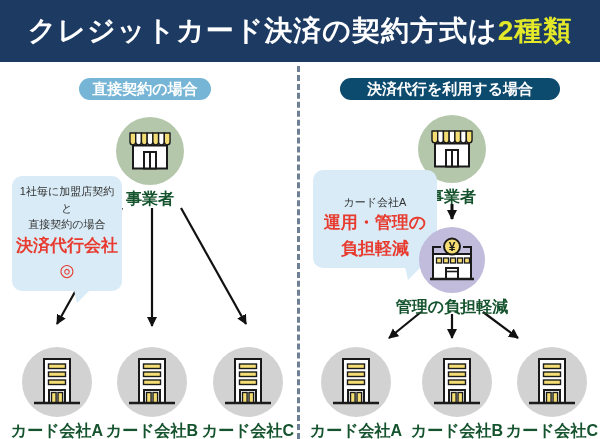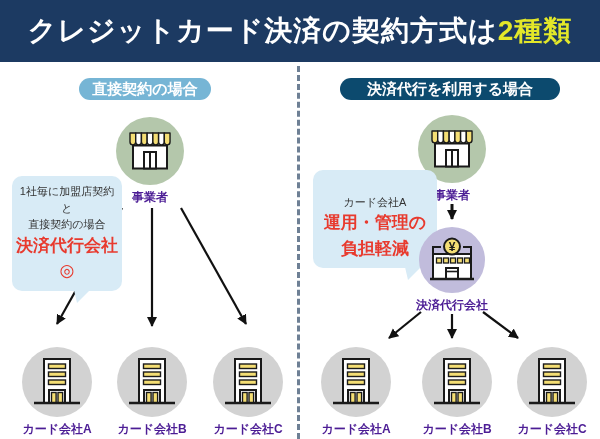--- a/index.html
+++ b/index.html
@@ -34,21 +34,21 @@
     box-sizing:border-box;padding:0 10px;
   }
   .badge-left{left:79px;width:132px;background:#76b5d5;}
   .badge-right{left:340px;width:220px;background:#0c4a6e;}
 
   
   .node{
     position:absolute;width:100px;display:flex;flex-direction:column;align-items:center;
   }
   .node-label{
-    margin-top:4px;font-size:12px;font-weight:bold;color:#4c1d95;white-space:nowrap;
+    margin-top:4px;font-size:16px;font-weight:bold;color:#14532d;white-space:nowrap;
   }
   .circle{display:block;}
 
   
   .bubble{
     position:absolute;background:#d8ebf6;border-radius:10px;
     box-sizing:border-box;text-align:center;color:#333333;
     font-size:11px;line-height:1.5;padding:7px 4px;
   }
   .bubble .hl-red{color:#e83a2e;font-weight:bold;font-size:17px;}
@@ -213,21 +213,21 @@
         <rect x="31.5" y="31" width="5" height="5"></rect>
         <rect x="38.5" y="31" width="5" height="5"></rect>
         <rect x="45.5" y="31" width="5" height="5"></rect>
       </g>
       <rect x="27" y="41" width="12" height="11" fill="#ffffff" stroke="#1a1a1a" stroke-width="2"></rect>
       <line x1="27" y1="44.5" x2="39" y2="44.5" stroke="#1a1a1a" stroke-width="1.6"></line>
       <circle cx="33" cy="19.5" r="8" fill="#f4de74" stroke="#1a1a1a" stroke-width="2"></circle>
       <text x="33" y="24" text-anchor="middle" font-size="12" font-weight="bold" fill="#1a1a1a">¥</text>
       <line x1="11" y1="52" x2="55" y2="52" stroke="#1a1a1a" stroke-width="2.4"></line>
     </svg>
-    <div class="node-label">決済代行会社</div>
+    <div class="node-label">管理の負担軽減</div>
   </div>
 
   <div class="node" style="left:306px;top:347px;">
     <svg class="circle" width="70" height="70" viewBox="0 0 70 70">
       <circle cx="35" cy="35" r="35" fill="#d2d2d2"></circle>
       <rect x="22" y="12" width="26" height="44" fill="#ffffff" stroke="#1a1a1a" stroke-width="2"></rect>
       <g fill="#f4de74" stroke="#1a1a1a" stroke-width="1.4">
         <rect x="26.5" y="17" width="17" height="4.5"></rect>
         <rect x="26.5" y="25" width="17" height="4.5"></rect>
         <rect x="26.5" y="33" width="17" height="4.5"></rect>

